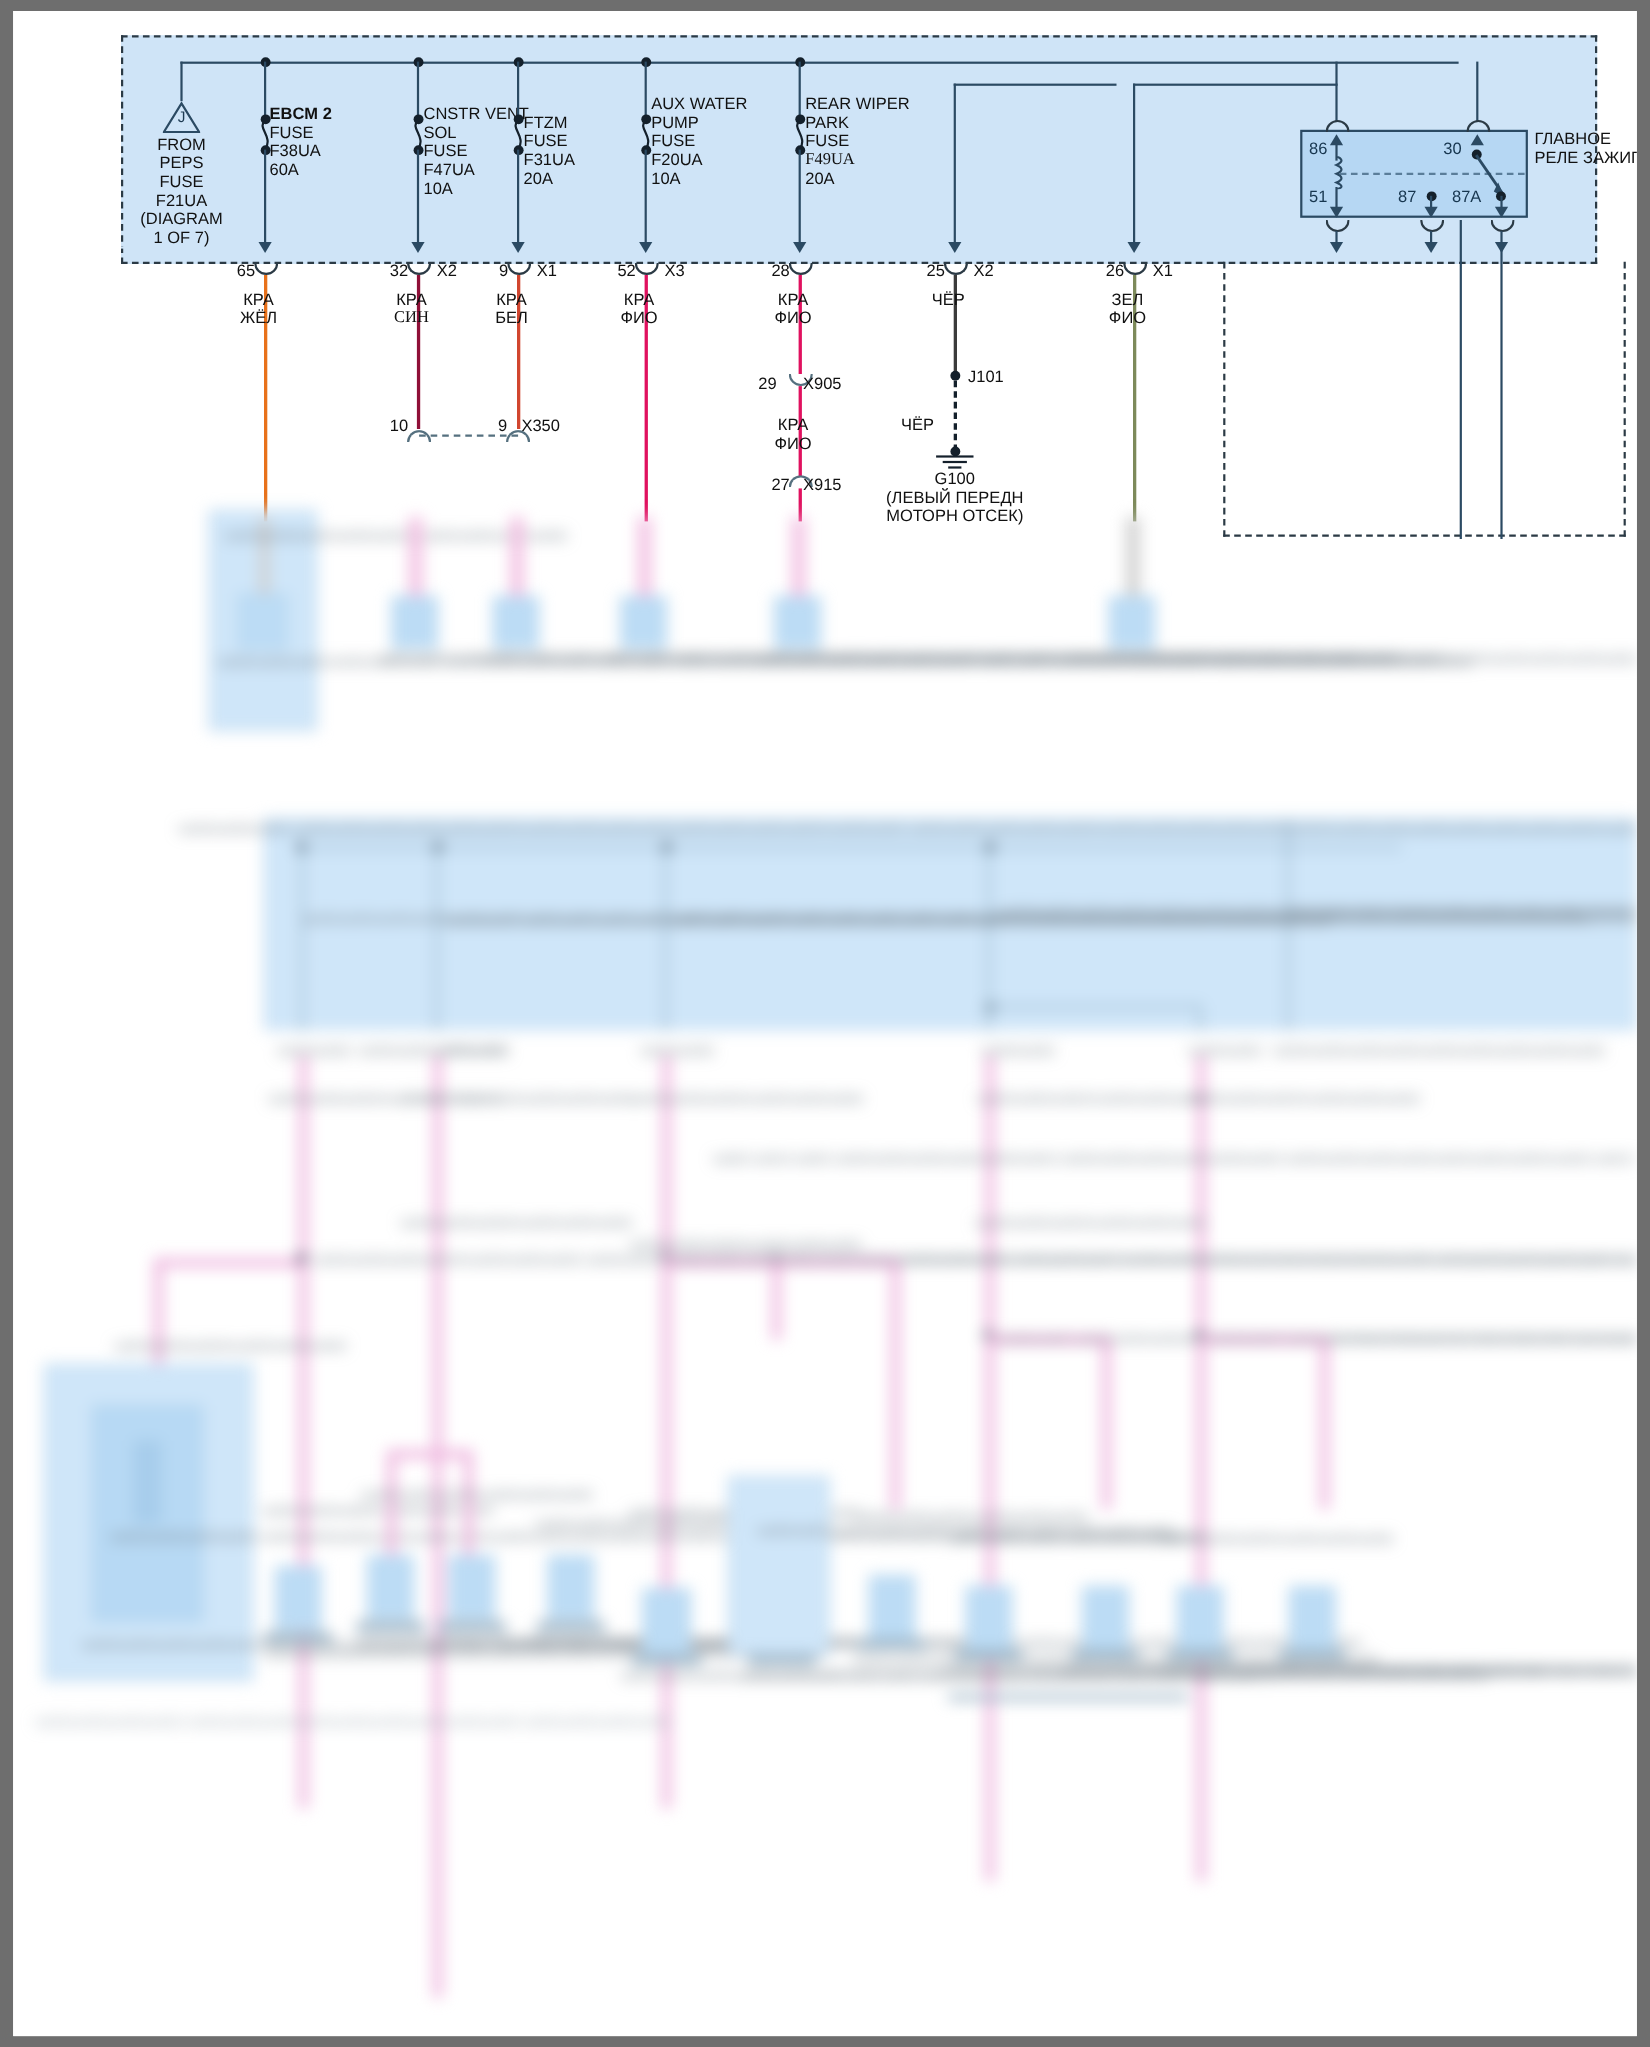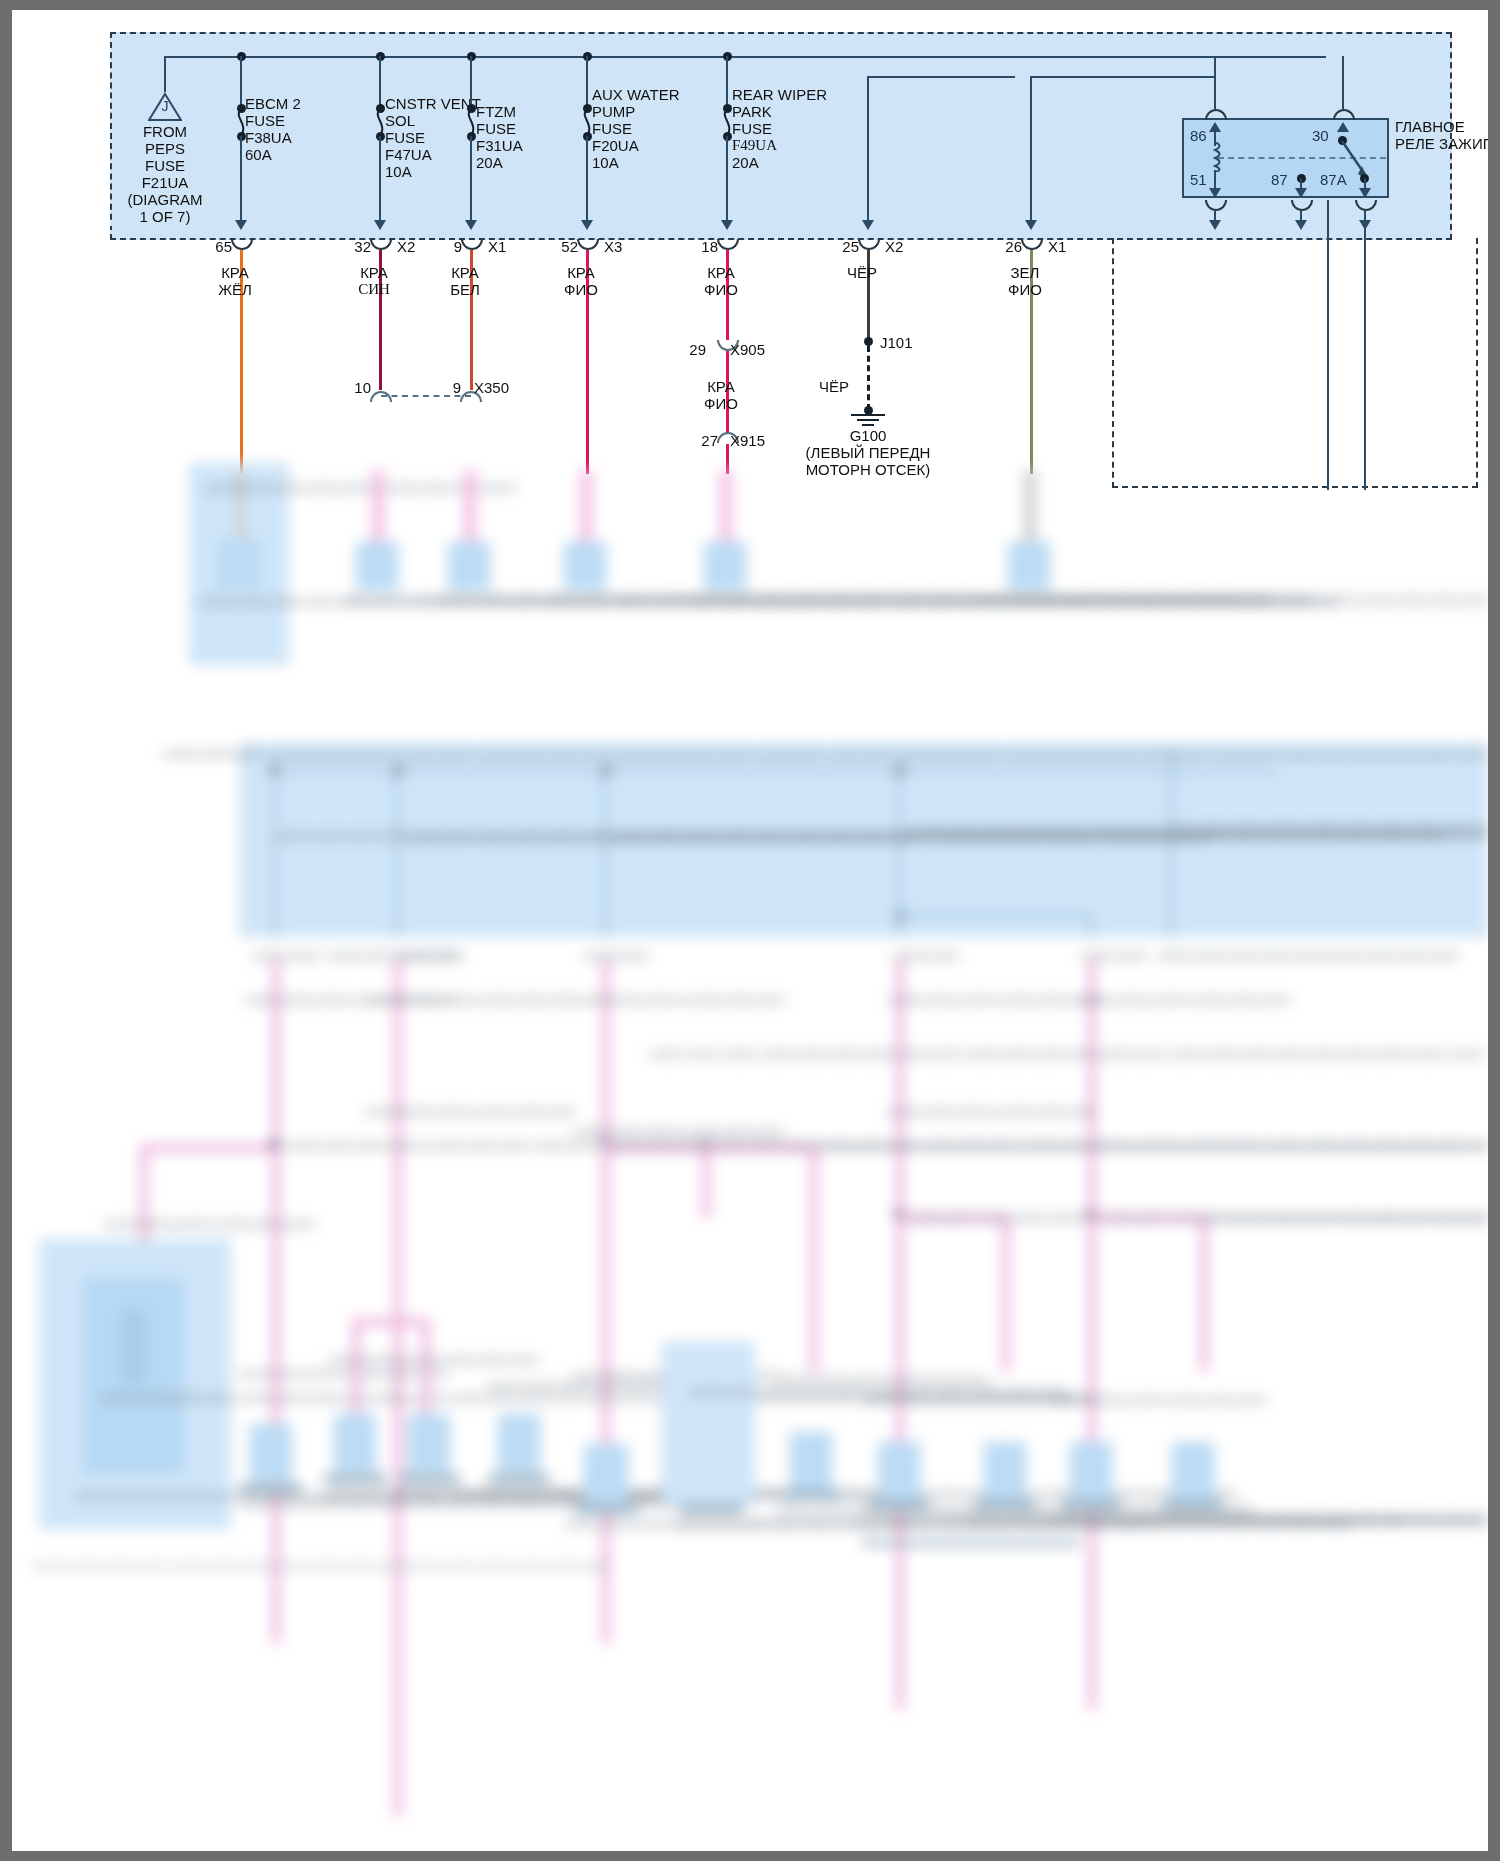--- a/index.html
+++ b/index.html
@@ -96,21 +96,21 @@
 
     <div class="dot" style="left:225px;top:42px;"></div>
     <div class="vline" style="left:228px;top:46px;height:52px;"></div>
     <div class="dot" style="left:225px;top:94px;"></div>
     <svg class="fuse" style="position:absolute;left:219px;top:100px;" width="22" height="26">
       <path d="M10,0 C2,6 18,14 10,26" fill="none" stroke="#14202b" stroke-width="2"></path>
     </svg>
     <div class="dot" style="left:225px;top:122px;"></div>
     <div class="vline" style="left:228px;top:126px;height:90px;"></div>
     <div class="arw" style="left:223px;top:210px;"></div>
-    <div class="lbl" style="left:233px;top:85px;">EBCM 2</div>
+    <div class="lbl" style="left:233px;top:85px;font-weight:bold;">EBCM 2</div>
     <div class="lbl" style="left:233px;top:102px;">FUSE</div>
     <div class="lbl" style="left:233px;top:119px;">F38UA</div>
     <div class="lbl" style="left:233px;top:136px;">60A</div>
     <div class="cup" style="left:219px;top:229px;"></div>
     <div class="lbl r" style="left:186px;top:228px;width:34px;">65</div>
     <div class="wire" style="left:228px;top:240px;height:224px;background:#e8711a;"></div>
     <div class="lbl c" style="left:192px;top:254px;width:62px;">КРА</div>
     <div class="lbl c" style="left:192px;top:271px;width:62px;">ЖЁЛ</div>
 
     <div class="dot" style="left:364px;top:42px;"></div>
@@ -190,21 +190,21 @@
     </svg>
     <div class="dot" style="left:711px;top:122px;"></div>
     <div class="vline" style="left:714px;top:126px;height:90px;"></div>
     <div class="arw" style="left:709px;top:210px;"></div>
     <div class="lbl" style="left:720px;top:76px;">REAR WIPER</div>
     <div class="lbl" style="left:720px;top:93px;">PARK</div>
     <div class="lbl" style="left:720px;top:110px;">FUSE</div>
     <div class="lbl" style="left:720px;top:127px;font-family:Liberation Serif, serif;">F49UA</div>
     <div class="lbl" style="left:720px;top:144px;">20A</div>
     <div class="cup" style="left:705px;top:229px;"></div>
-    <div class="lbl r" style="left:672px;top:228px;width:34px;">18</div>
+    <div class="lbl r" style="left:672px;top:228px;width:34px;">28</div>
     <div class="wire" style="left:714px;top:240px;height:90px;background:#e0115f;"></div>
     <div class="lbl c" style="left:678px;top:254px;width:62px;">КРА</div>
     <div class="lbl c" style="left:678px;top:271px;width:62px;">ФИО</div>
 
     <div class="cup light" style="left:705px;top:330px;"></div>
     <div class="lbl r" style="left:660px;top:331px;width:34px;">29</div>
     <div class="lbl" style="left:718px;top:331px;">X905</div>
     <div class="wire" style="left:714px;top:341px;height:82px;background:#e0115f;"></div>
     <div class="lbl c" style="left:678px;top:368px;width:62px;">КРА</div>
     <div class="lbl c" style="left:678px;top:385px;width:62px;">ФИО</div>

